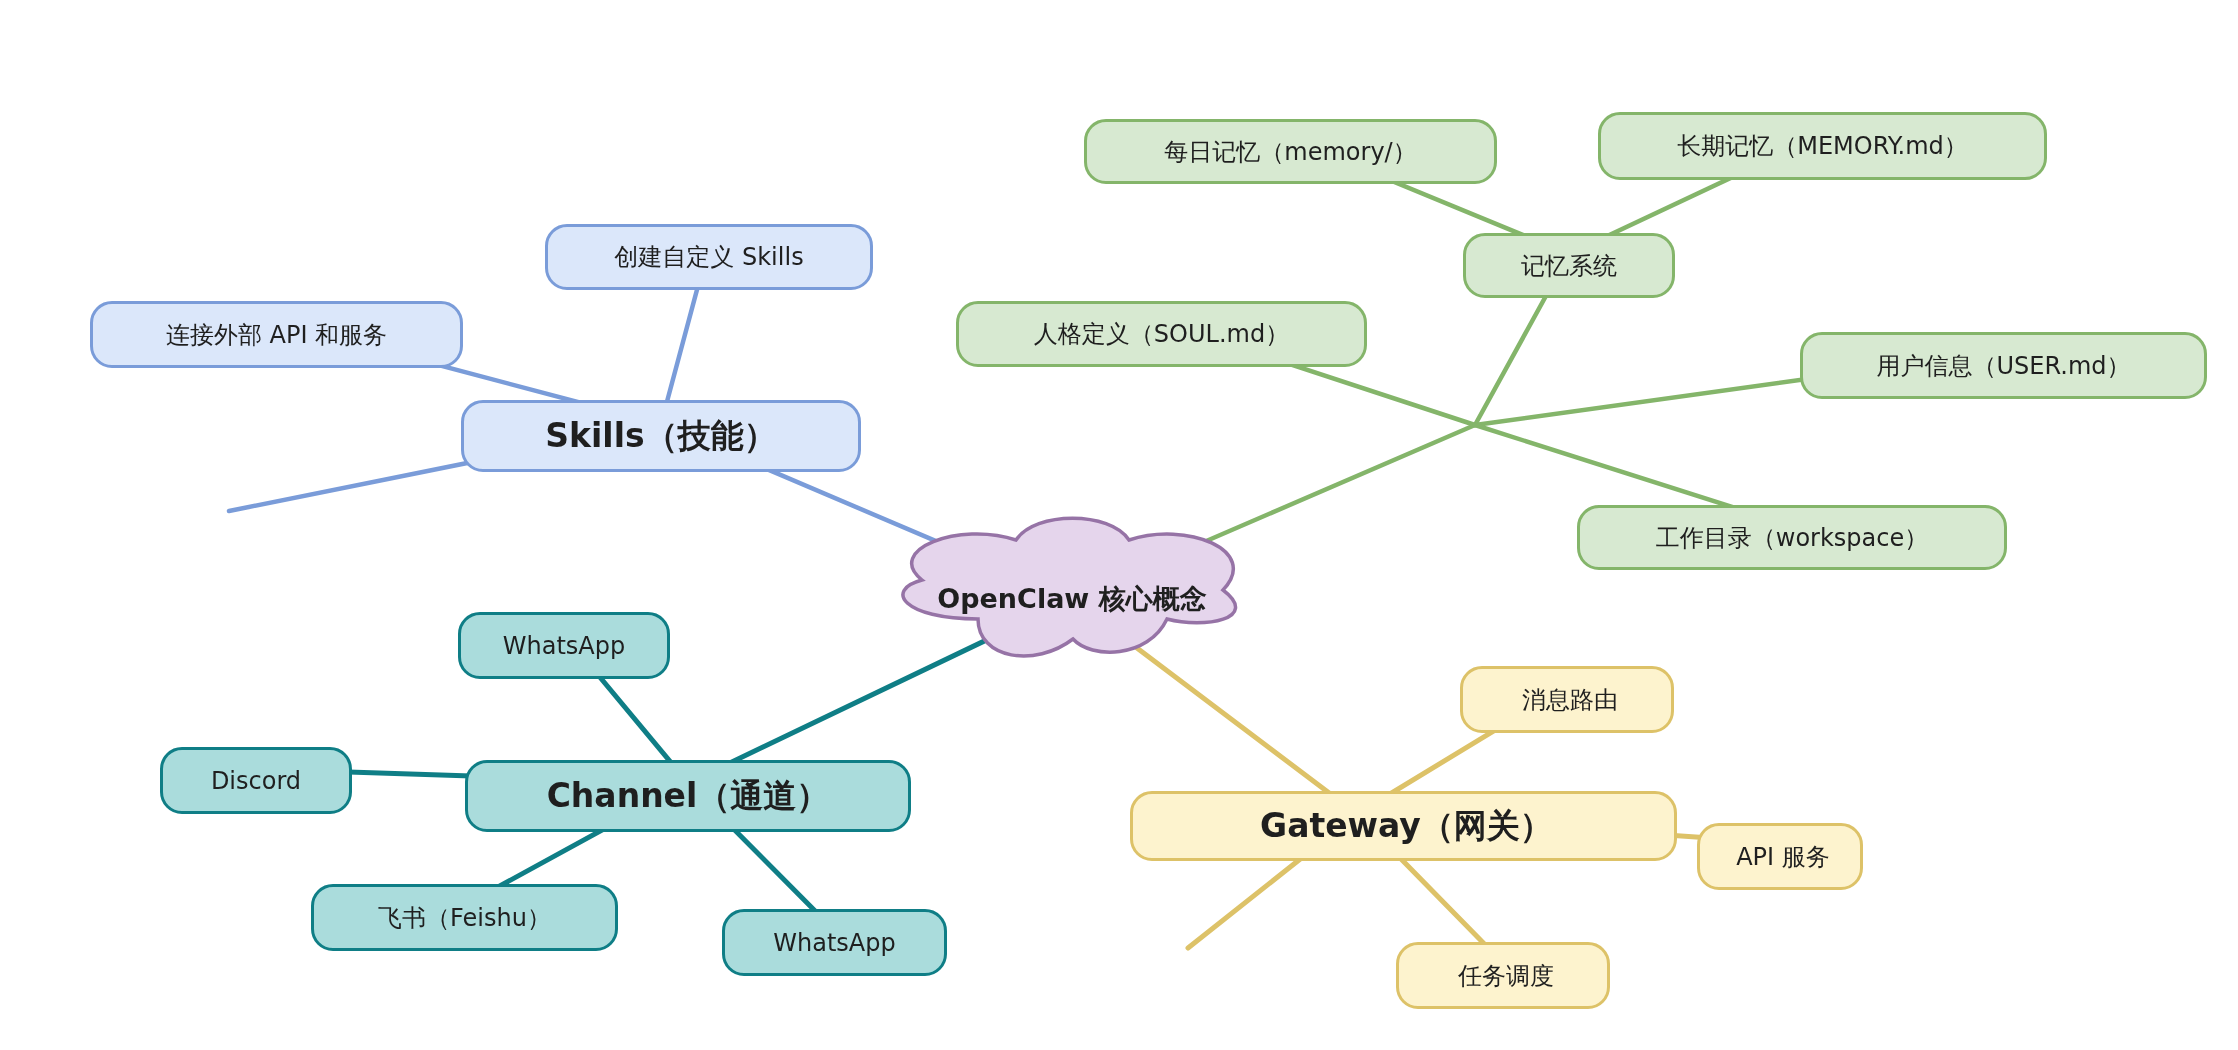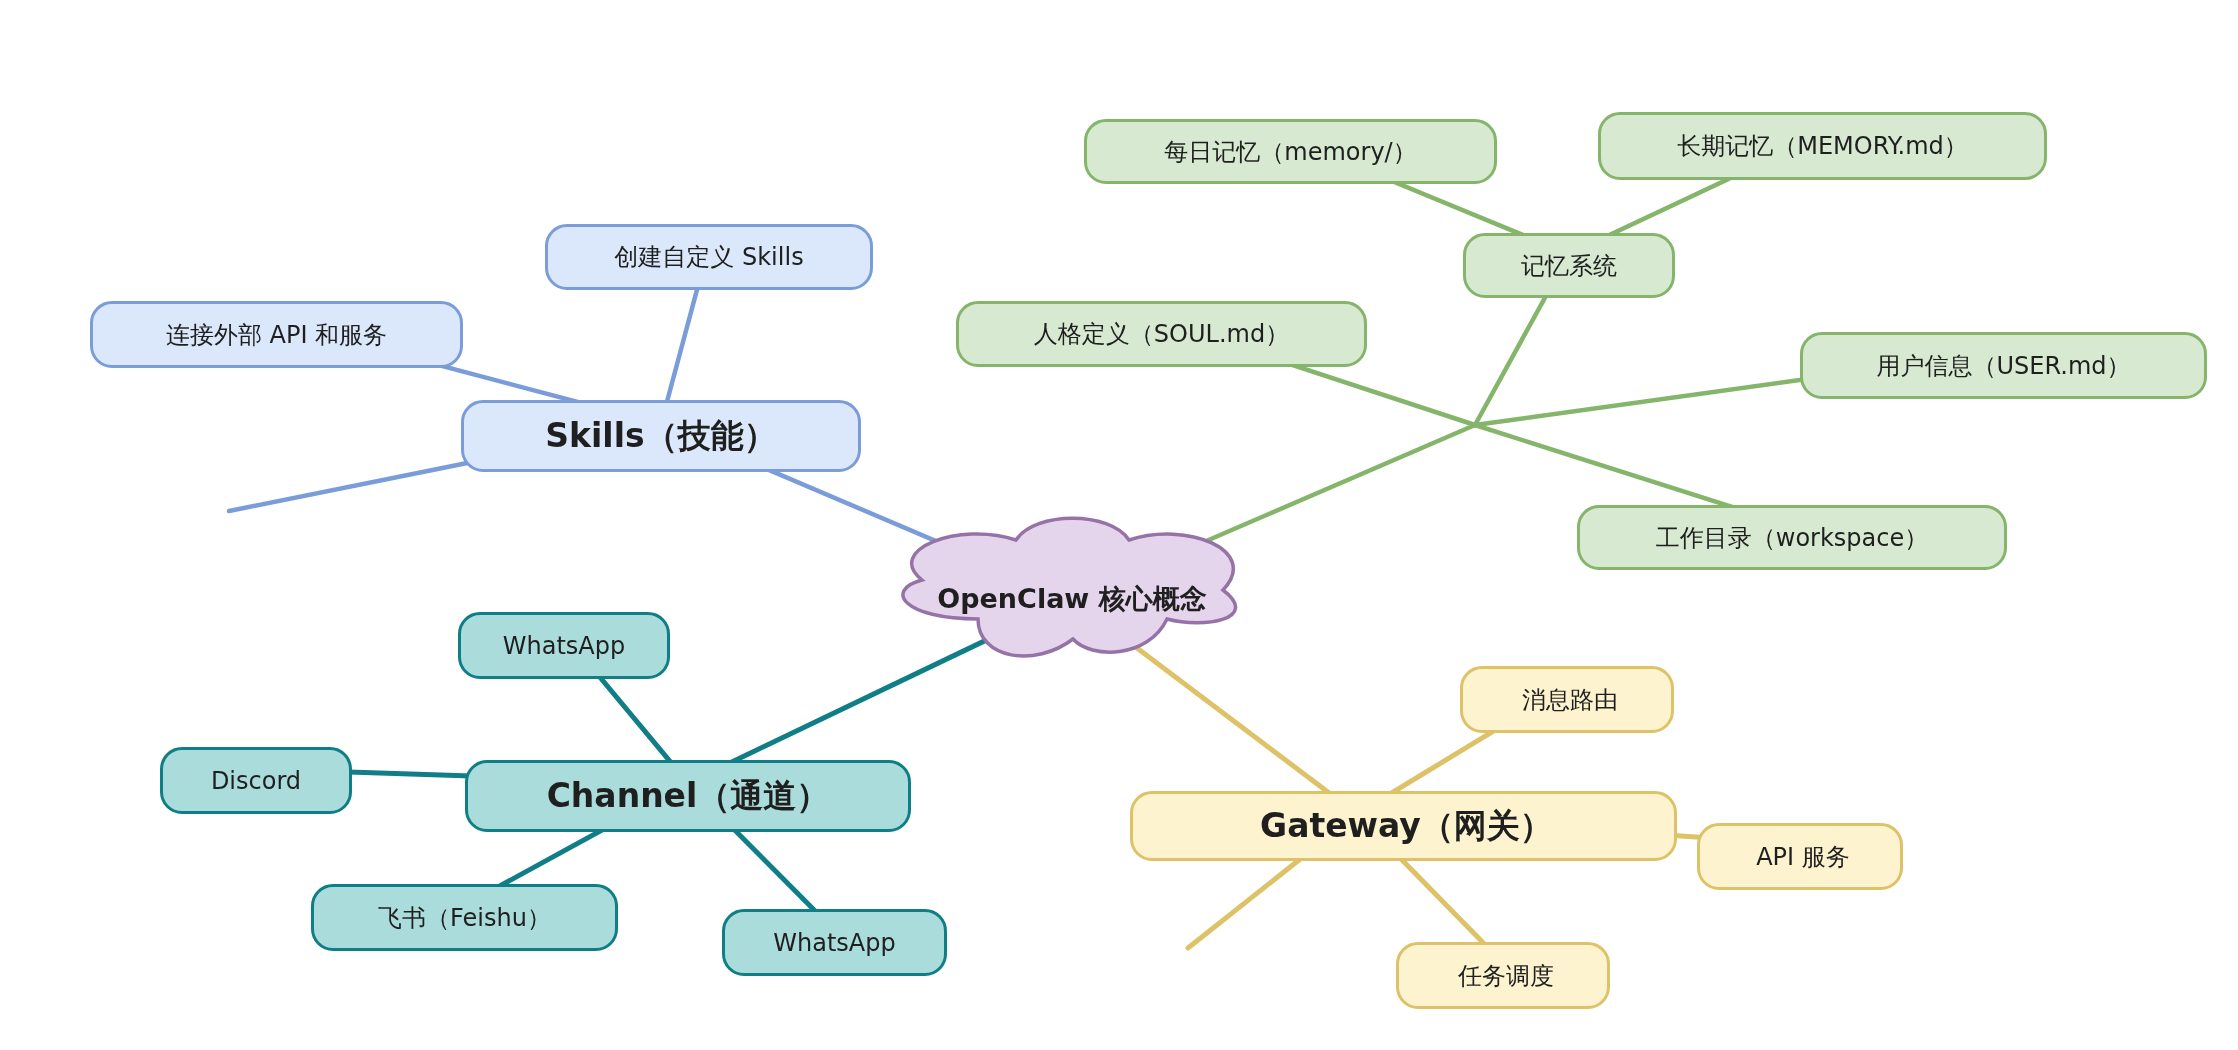--- a/index.html
+++ b/index.html
@@ -80,16 +80,16 @@
   <div class="node green" style="left:1577px;top:493px;width:430px;height:65px">工作目录（workspace）</div>
 
   <div class="node teal" style="left:458px;top:600px;width:212px;height:67px">WhatsApp</div>
   <div class="node teal" style="left:160px;top:735px;width:192px;height:67px">Discord</div>
   <div class="node teal main" style="left:465px;top:748px;width:446px;height:72px">Channel（通道）</div>
   <div class="node teal" style="left:311px;top:872px;width:307px;height:67px">飞书（Feishu）</div>
   <div class="node teal" style="left:722px;top:897px;width:225px;height:67px">WhatsApp</div>
 
   <div class="node gold" style="left:1460px;top:654px;width:214px;height:67px">消息路由</div>
   <div class="node gold main" style="left:1130px;top:779px;width:547px;height:70px">Gateway（网关）</div>
-  <div class="node gold" style="left:1697px;top:811px;width:206px;height:67px">API 服务</div>
+  <div class="node gold" style="left:1697px;top:811px;width:166px;height:67px">API 服务</div>
   <div class="node gold" style="left:1396px;top:930px;width:214px;height:67px">任务调度</div>
 
 </div>
 
 </body></html>

